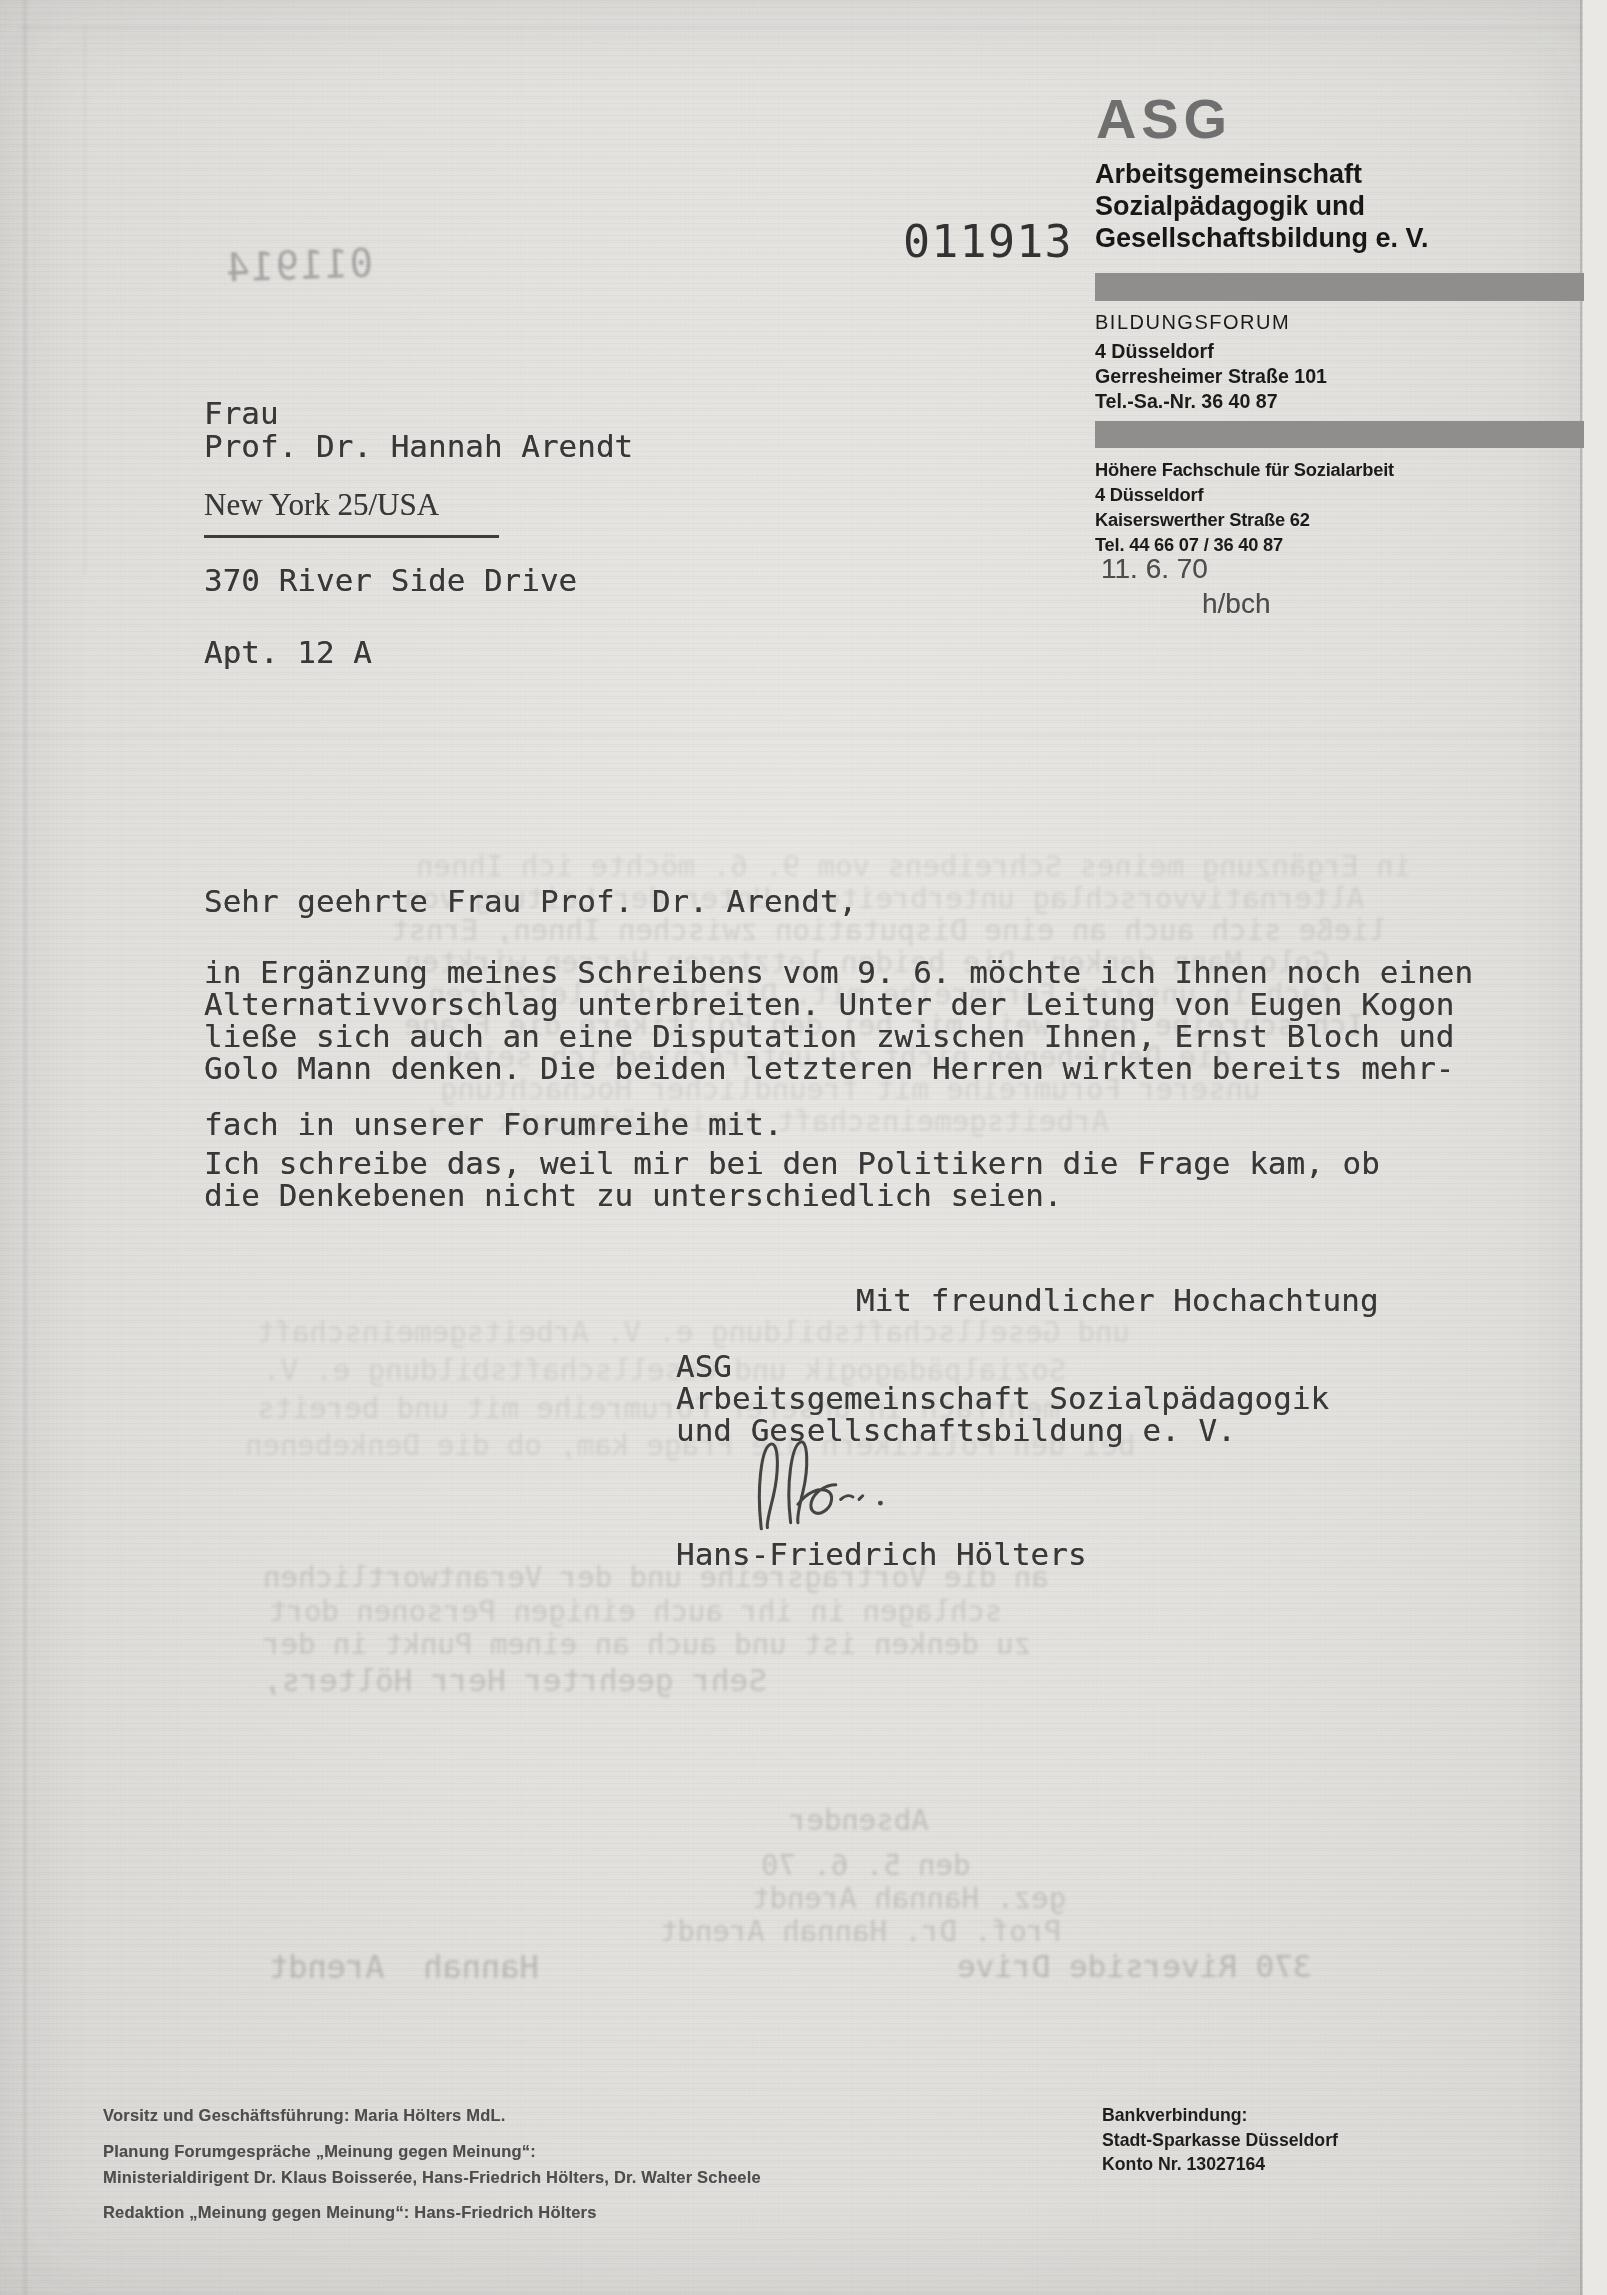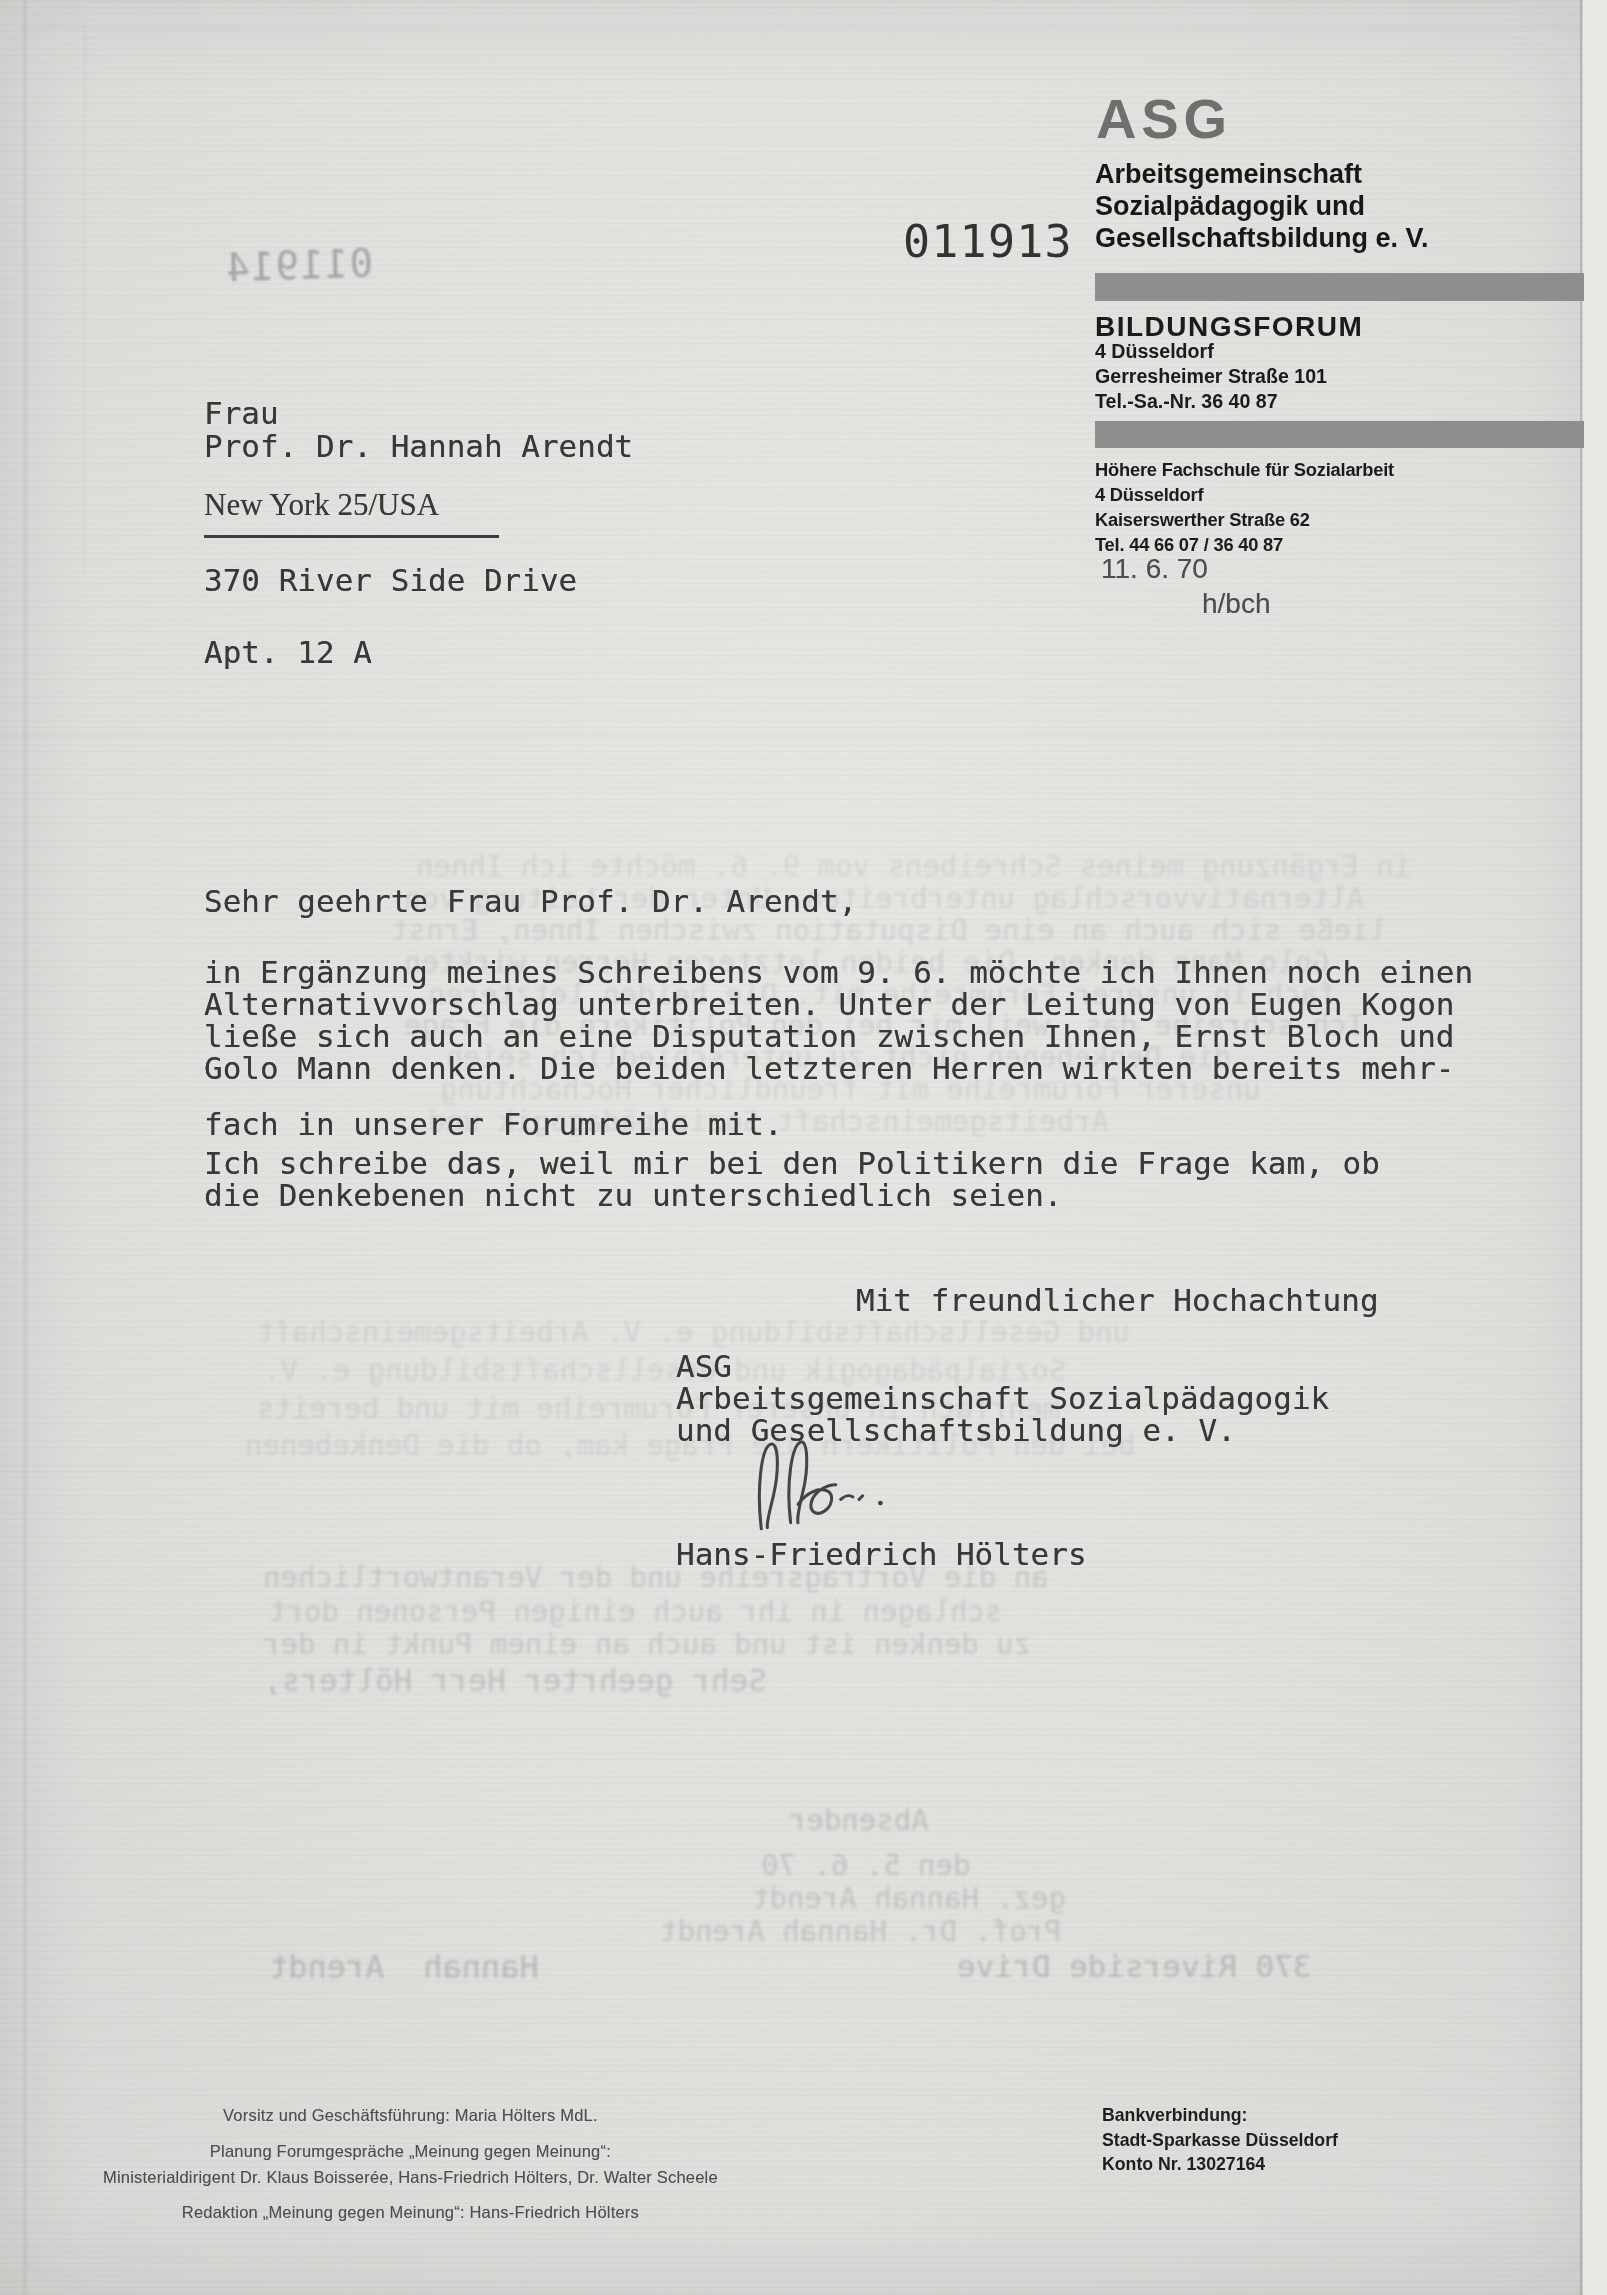--- a/index.html
+++ b/index.html
@@ -60,29 +60,29 @@
   .underlined{display:inline-block;padding-bottom:14px;border-bottom:3.1px solid #3d3d3d;min-width:295px;font-family:Liberation Serif, serif;}
   .logo{
     position:absolute;left:1096px;top:86px;
     font-size:56px;font-weight:700;letter-spacing:4.9px;color:#6f6f6f;
     filter:blur(0.5px);
   }
   .org-lines{position:absolute;left:1095px;top:158px;font-size:27px;font-weight:700;line-height:32px;color:#171717;}
   .bar{position:absolute;left:1095px;width:489px;background:#8f8e8c;}
   .bar1{top:273px;height:28px;}
   .bar2{top:421px;height:27px;}
-  .bf-title{position:absolute;left:1095px;top:311px;font-size:28px;font-weight:700;letter-spacing:1.5px;color:#1b1b1b;}
+  .bf-title{position:absolute;left:1095px;top:311px;font-size:20px;font-weight:400;letter-spacing:1.5px;color:#1b1b1b;}
   .addr1{position:absolute;left:1095px;top:339px;font-size:19.6px;font-weight:700;line-height:25px;color:#1b1b1b;}
   .addr2{position:absolute;left:1095px;top:457px;font-size:18.3px;font-weight:700;line-height:25px;letter-spacing:-0.2px;color:#1b1b1b;}
 
   
   .sig-svg{position:absolute;left:743px;top:1431px;}
 
   
-  .foot-left{position:absolute;left:103px;top:2106px;font-size:16.5px;font-weight:400;color:#4e4e4e;letter-spacing:0.2px;text-shadow:0 0 0.6px rgba(80,80,80,0.4);text-align:center;}
+  .foot-left{position:absolute;left:103px;top:2106px;font-size:16.5px;font-weight:700;color:#4e4e4e;letter-spacing:0.2px;text-shadow:0 0 0.6px rgba(80,80,80,0.4);}
   .foot-left .fl1{margin-bottom:17px;}
   .foot-left .fl2{margin-bottom:7.3px;}
   .foot-left .fl3{margin-bottom:16px;}
   .foot-right{position:absolute;left:1102px;top:2103px;font-size:17.7px;font-weight:700;line-height:24.5px;color:#1e1e1e;}
 
   .bleed-layer{position:absolute;inset:0;pointer-events:none;}
   .bleed{
     position:absolute;
     font-family:"DejaVu Sans Mono", monospace;
     color:#3c3c3c;

